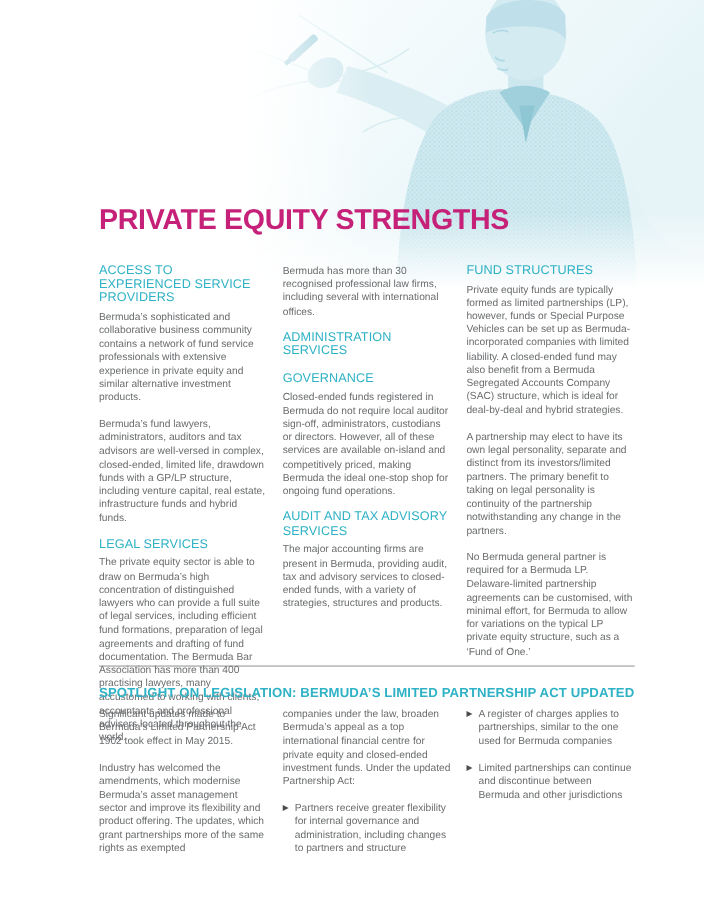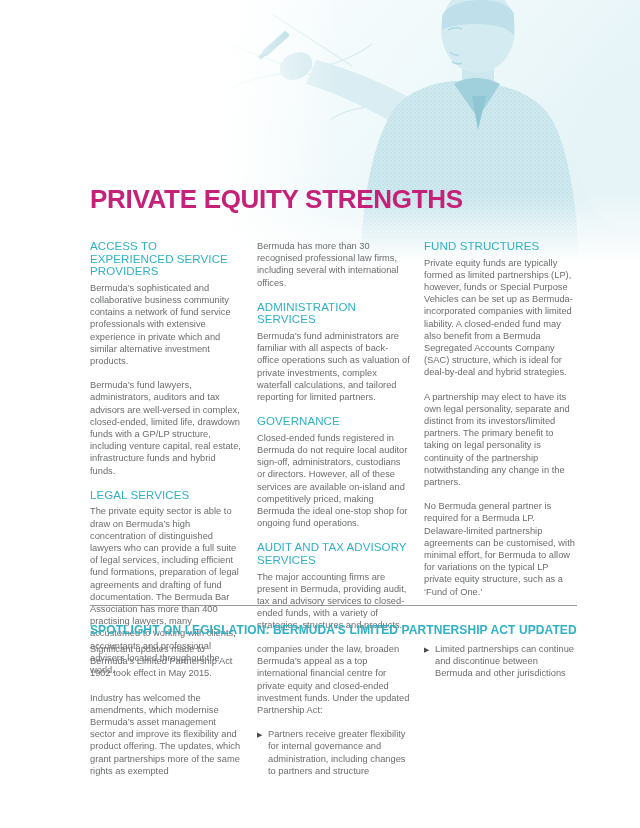--- a/index.html
+++ b/index.html
@@ -139,36 +139,35 @@
     <div class="fade-bottom"></div>
   </div>
 
   <h1 class="page-title">PRIVATE EQUITY STRENGTHS</h1>
 
   <div class="main-cols">
 
     <div class="col">
       <section>
         <h3 class="section-heading">ACCESS TO EXPERIENCED SERVICE PROVIDERS</h3>
-        <p class="body-text">Bermuda’s sophisticated and collaborative business community contains a network of fund service professionals with extensive experience in private which and similar alternative investment products.</p>
+        <p class="body-text">Bermuda’s sophisticated and collaborative business community contains a network of fund service professionals with extensive experience in private equity and similar alternative investment products.</p>
         <p class="body-text">Bermuda’s fund lawyers, administrators, auditors and tax advisors are well-versed in complex, closed-ended, limited life, drawdown funds with a GP/LP structure, including venture capital, real estate, infrastructure funds and hybrid funds.</p>
       </section>
       <section>
         <h3 class="section-heading">LEGAL SERVICES</h3>
         <p class="body-text">The private equity sector is able to draw on Bermuda’s high concentration of distinguished lawyers who can provide a full suite of legal services, including efficient fund formations, preparation of legal agreements and drafting of fund documentation. The Bermuda Bar Association has more than 400 practising lawyers, many accustomed to working with clients, accountants and professional advisers located throughout the world.</p>
       </section>
     </div>
 
     <div class="col">
       <section>
         <p class="body-text">Bermuda has more than 30 recognised professional law firms, including several with international offices.</p>
       </section>
       <section>
         <h3 class="section-heading">ADMINISTRATION SERVICES</h3>
-        <p class="body-text">Bermuda’s fund administrators are familiar with all aspects of back-office operations such as valuation of private investments, complex waterfall calculations, and tailored reporting for limited partners.</p>
       </section>
       <section>
         <h3 class="section-heading">GOVERNANCE</h3>
         <p class="body-text">Closed-ended funds registered in Bermuda do not require local auditor sign-off, administrators, custodians or directors. However, all of these services are available on-island and competitively priced, making Bermuda the ideal one-stop shop for ongoing fund operations.</p>
       </section>
       <section>
         <h3 class="section-heading">AUDIT AND TAX ADVISORY SERVICES</h3>
         <p class="body-text">The major accounting firms are present in Bermuda, providing audit, tax and advisory services to closed-ended funds, with a variety of strategies, structures and products.</p>
       </section>
     </div>
@@ -199,19 +198,23 @@
       <p class="body-text">companies under the law, broaden Bermuda’s appeal as a top international financial centre for private equity and closed-ended investment funds. Under the updated Partnership Act:</p>
       <div class="bullet-item">
         <span class="bullet-glyph">▶</span>
         <span class="bullet-text">Partners receive greater flexibility for internal governance and administration, including changes to partners and structure</span>
       </div>
     </div>
 
     <div class="col">
       <div class="bullet-item">
         <span class="bullet-glyph">▶</span>
+        <span class="bullet-text">A register of charges applies to partnerships, similar to the one used for Bermuda companies</span>
+      </div>
+      <div class="bullet-item">
+        <span class="bullet-glyph">▶</span>
         <span class="bullet-text">Limited partnerships can continue and discontinue between Bermuda and other jurisdictions</span>
       </div>
     </div>
 
   </div>
 
 </div>
 
 </body></html>

